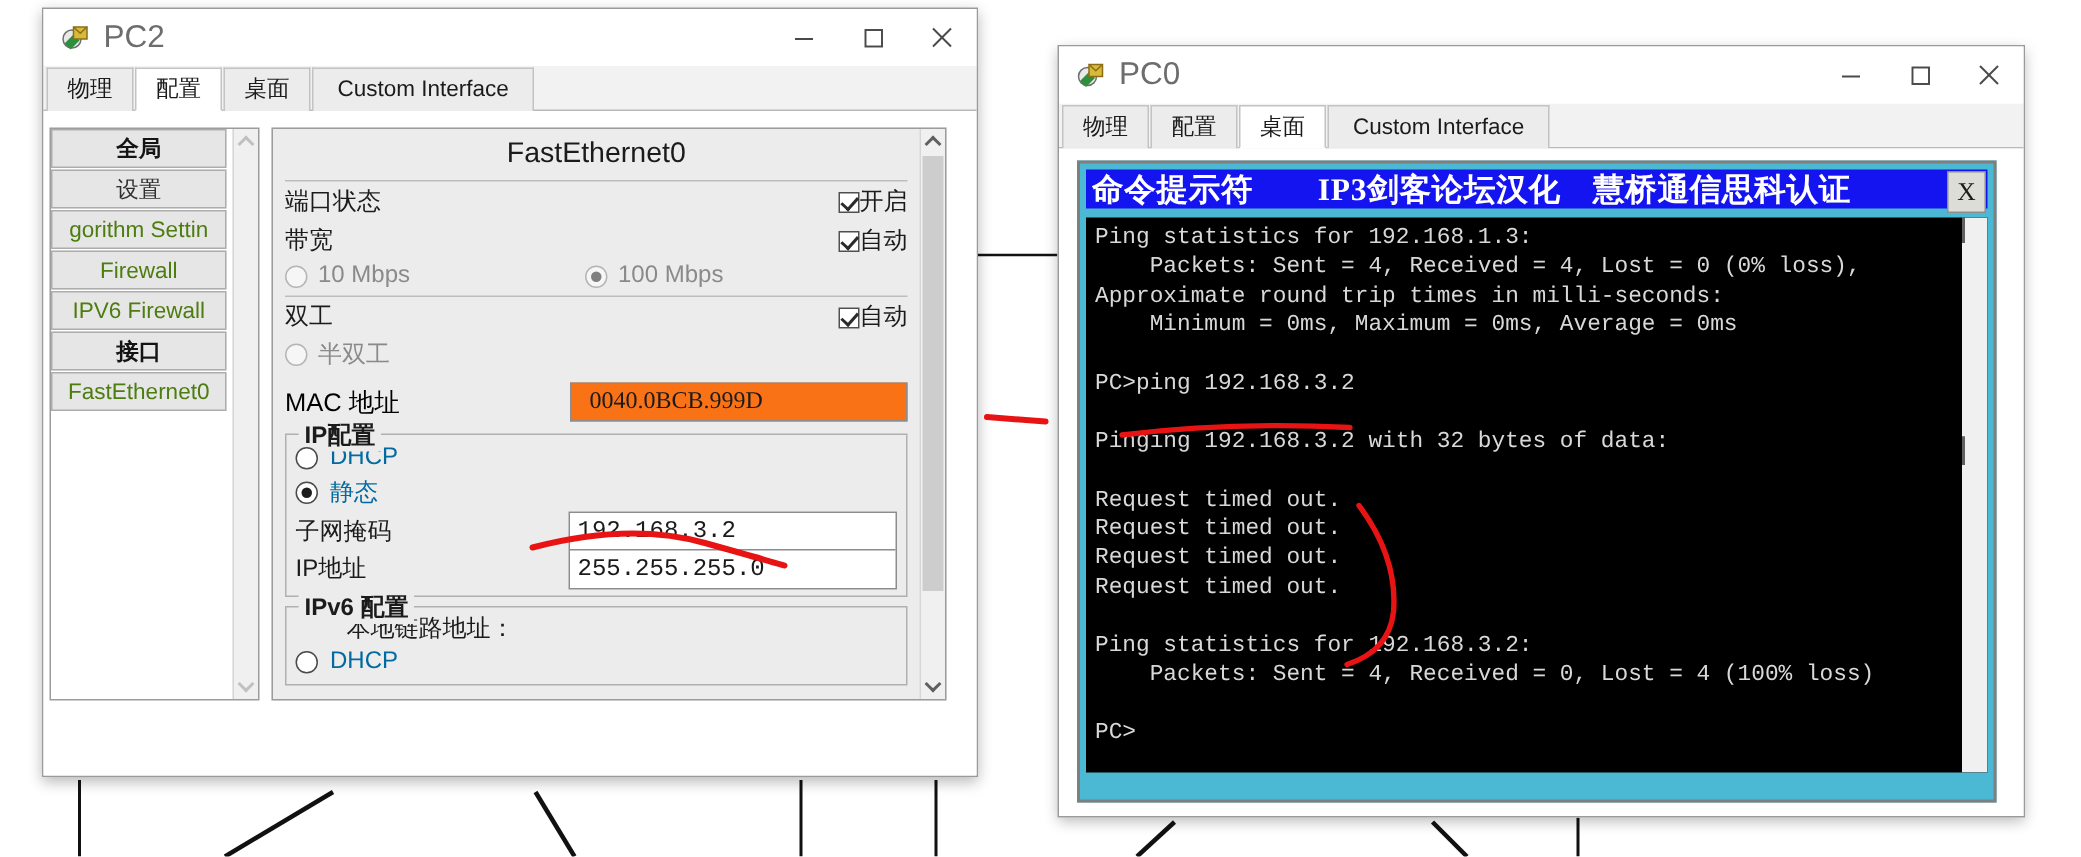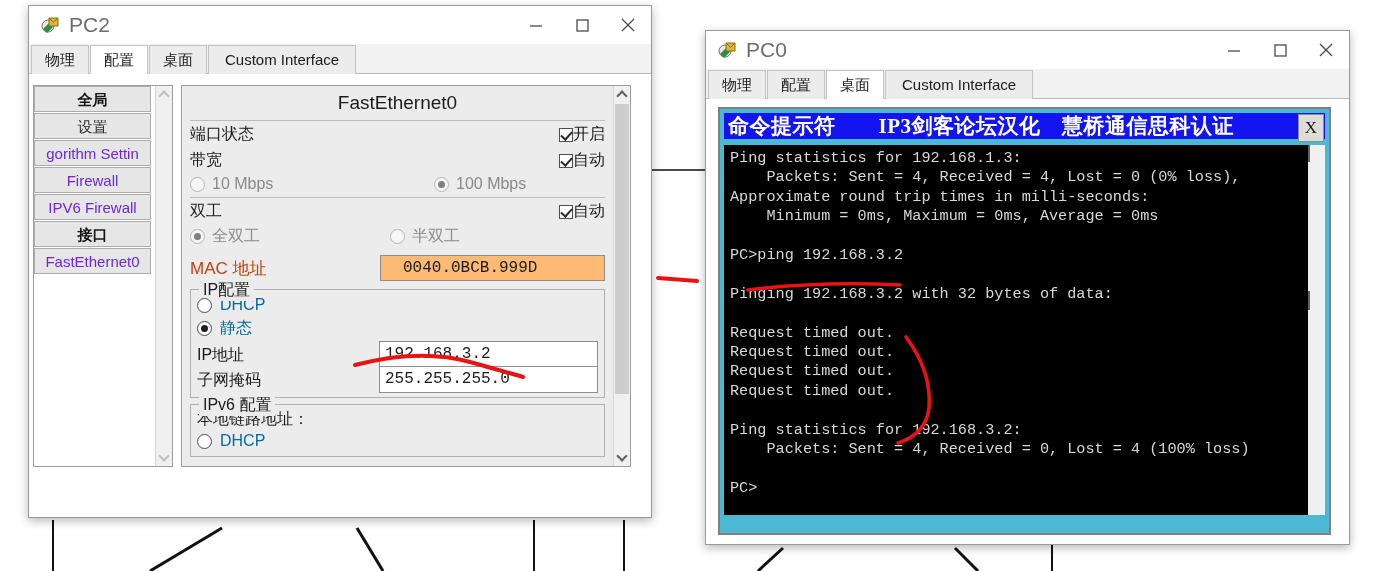--- a/index.html
+++ b/index.html
@@ -59,21 +59,21 @@
   }
   .sidebar-list { position:absolute; left:0; top:0; right:17px; }
   .side-item {
     height:26px; line-height:25px; text-align:center;
     font-size:15px; color:#30302f; background:#e6e6e6;
     border:1px solid #adadad; margin:0 4px 1px 0;
     white-space:nowrap; overflow:hidden;
     font-family:"Liberation Sans", sans-serif;
   }
   .side-item.hdr { font-weight:bold; color:#141414; }
-  .side-item.lt { color:#6d28d9; }
+  .side-item.lt { color:#4d7c0f; }
 
   
   .vsb {
     position:absolute; top:0; right:0; width:17px; bottom:0;
     background:#f0f0f0; border-left:1px solid #d6d6d6;
   }
   .vsb .arrow { height:17px; display:flex; align-items:center; justify-content:center; }
   .vsb .arrow.bot { position:absolute; bottom:0; left:0; right:0; }
   .vsb .thumb { position:absolute; left:1px; right:1px; background:#cdcdcd; }
   .chev { width:8px; height:8px; border-left:2px solid #606060; border-top:2px solid #606060; }
@@ -116,33 +116,33 @@
   }
   .rd.dim { border-color:#b5b5b5; }
   .rd.sel::after {
     content:""; position:absolute; left:3px; top:3px; width:7px; height:7px;
     border-radius:50%; background:#7f7f7f;
   }
   .rd.on { border-color:#4a4a4a; background:#ffffff; }
   .rd.on::after { background:#1d1d1d; }
 
   .mac-row { display:flex; align-items:center; padding:4px 0 2px 0; }
-  .mac-row .lbl { font-size:17px; color:#c2410c; width:190px; }
+  .mac-row .lbl { font-size:17px; color:#000000; width:190px; }
   .txtfield {
-    border:1px solid #8c8c8c; background:#fdba74; height:26px; line-height:24px;
-    font-size:16px; color:#1b1b1b; padding:0 22px; font-family:Liberation Mono, monospace;
+    border:1px solid #8c8c8c; background:#f97316; height:26px; line-height:24px;
+    font-size:16px; color:#1b1b1b; padding:0 12px; font-family:Liberation Serif, serif;
     flex:1 1 auto; white-space:nowrap; overflow:hidden;
   }
 
   .group {
     border:1px solid #b0b0b0; margin-top:6px; padding:4px 6px 4px 6px; position:relative;
   }
   .group > .gtitle {
     position:absolute; top:-10px; left:8px; background:#ececec; padding:0 4px;
-    font-size:16px; color:#1b1b1b;
+    font-size:16px; color:#1b1b1b;font-weight:bold;
   }
   .opt-line { display:flex; align-items:center; gap:8px; font-size:16px; color:#0369a1; padding:2px 0; }
   .field-line { display:flex; align-items:center; }
   .field-line .lbl { font-size:16px; color:#1b1b1b; width:182px; }
   .stack-field { border:1px solid #8c8c8c; background:#ffffff; }
   .stack-field .cell {
     height:25px; line-height:24px; font-size:16px; padding:0 5px; color:#1b1b1b;
     font-family:Liberation Mono, monospace;
   }
   .stack-field .cell.first { border-bottom:1px solid #8c8c8c; }
@@ -268,43 +268,39 @@
           </span>
         </div>
 
         <div class="row">
           <span class="lbl">带宽</span>
           <span class="cbx">
             <span class="box checked"></span>
             <span>自动</span>
           </span>
         </div>
-        <div class="radio-row bord" style="border-bottom:1px solid #bdbdbd;gap:44px;">
+        <div class="radio-row bord" style="border-bottom:1px solid #bdbdbd;">
           <span class="opt o1">
             <span class="rd dim"></span>
             <span>10 Mbps</span>
           </span>
           <span class="opt">
             <span class="rd dim sel"></span>
             <span>100 Mbps</span>
           </span>
         </div>
 
         <div class="row">
           <span class="lbl">双工</span>
           <span class="cbx">
             <span class="box checked"></span>
             <span>自动</span>
           </span>
         </div>
         <div class="radio-row">
-          <span class="opt o1">
-            <span class="rd dim sel"></span>
-            <span>全双工</span>
-          </span>
           <span class="opt">
             <span class="rd dim"></span>
             <span>半双工</span>
           </span>
         </div>
 
         <div class="mac-row">
           <span class="lbl">MAC 地址</span>
           <span class="txtfield">0040.0BCB.999D</span>
         </div>
@@ -314,33 +310,33 @@
           <div class="opt-line">
             <span class="rd on"></span>
             <span>DHCP</span>
           </div>
           <div class="opt-line">
             <span class="rd on sel"></span>
             <span>静态</span>
           </div>
           <div class="field-line">
             <div style="width:182px;">
+              <div class="lbl" style="font-size:16px;height:25px;line-height:25px;">子网掩码</div>
               <div class="lbl" style="font-size:16px;height:25px;line-height:25px;">IP地址</div>
-              <div class="lbl" style="font-size:16px;height:25px;line-height:25px;">子网掩码</div>
             </div>
             <div class="stack-field" style="flex:1 1 auto;">
               <div class="cell first">192.168.3.2</div>
               <div class="cell">255.255.255.0</div>
             </div>
           </div>
         </div>
 
         <div class="group">
           <span class="gtitle">IPv6 配置</span>
-          <div class="field-line" style="align-items:flex-start;">
+          <div class="field-line" style="align-items:flex-start;margin-left:34px;">
             <span class="lbl">本地链路地址：</span>
           </div>
           <div class="opt-line">
             <span class="rd on"></span>
             <span>DHCP</span>
           </div>
         </div>
 
       </div>
       <div class="vsb">

